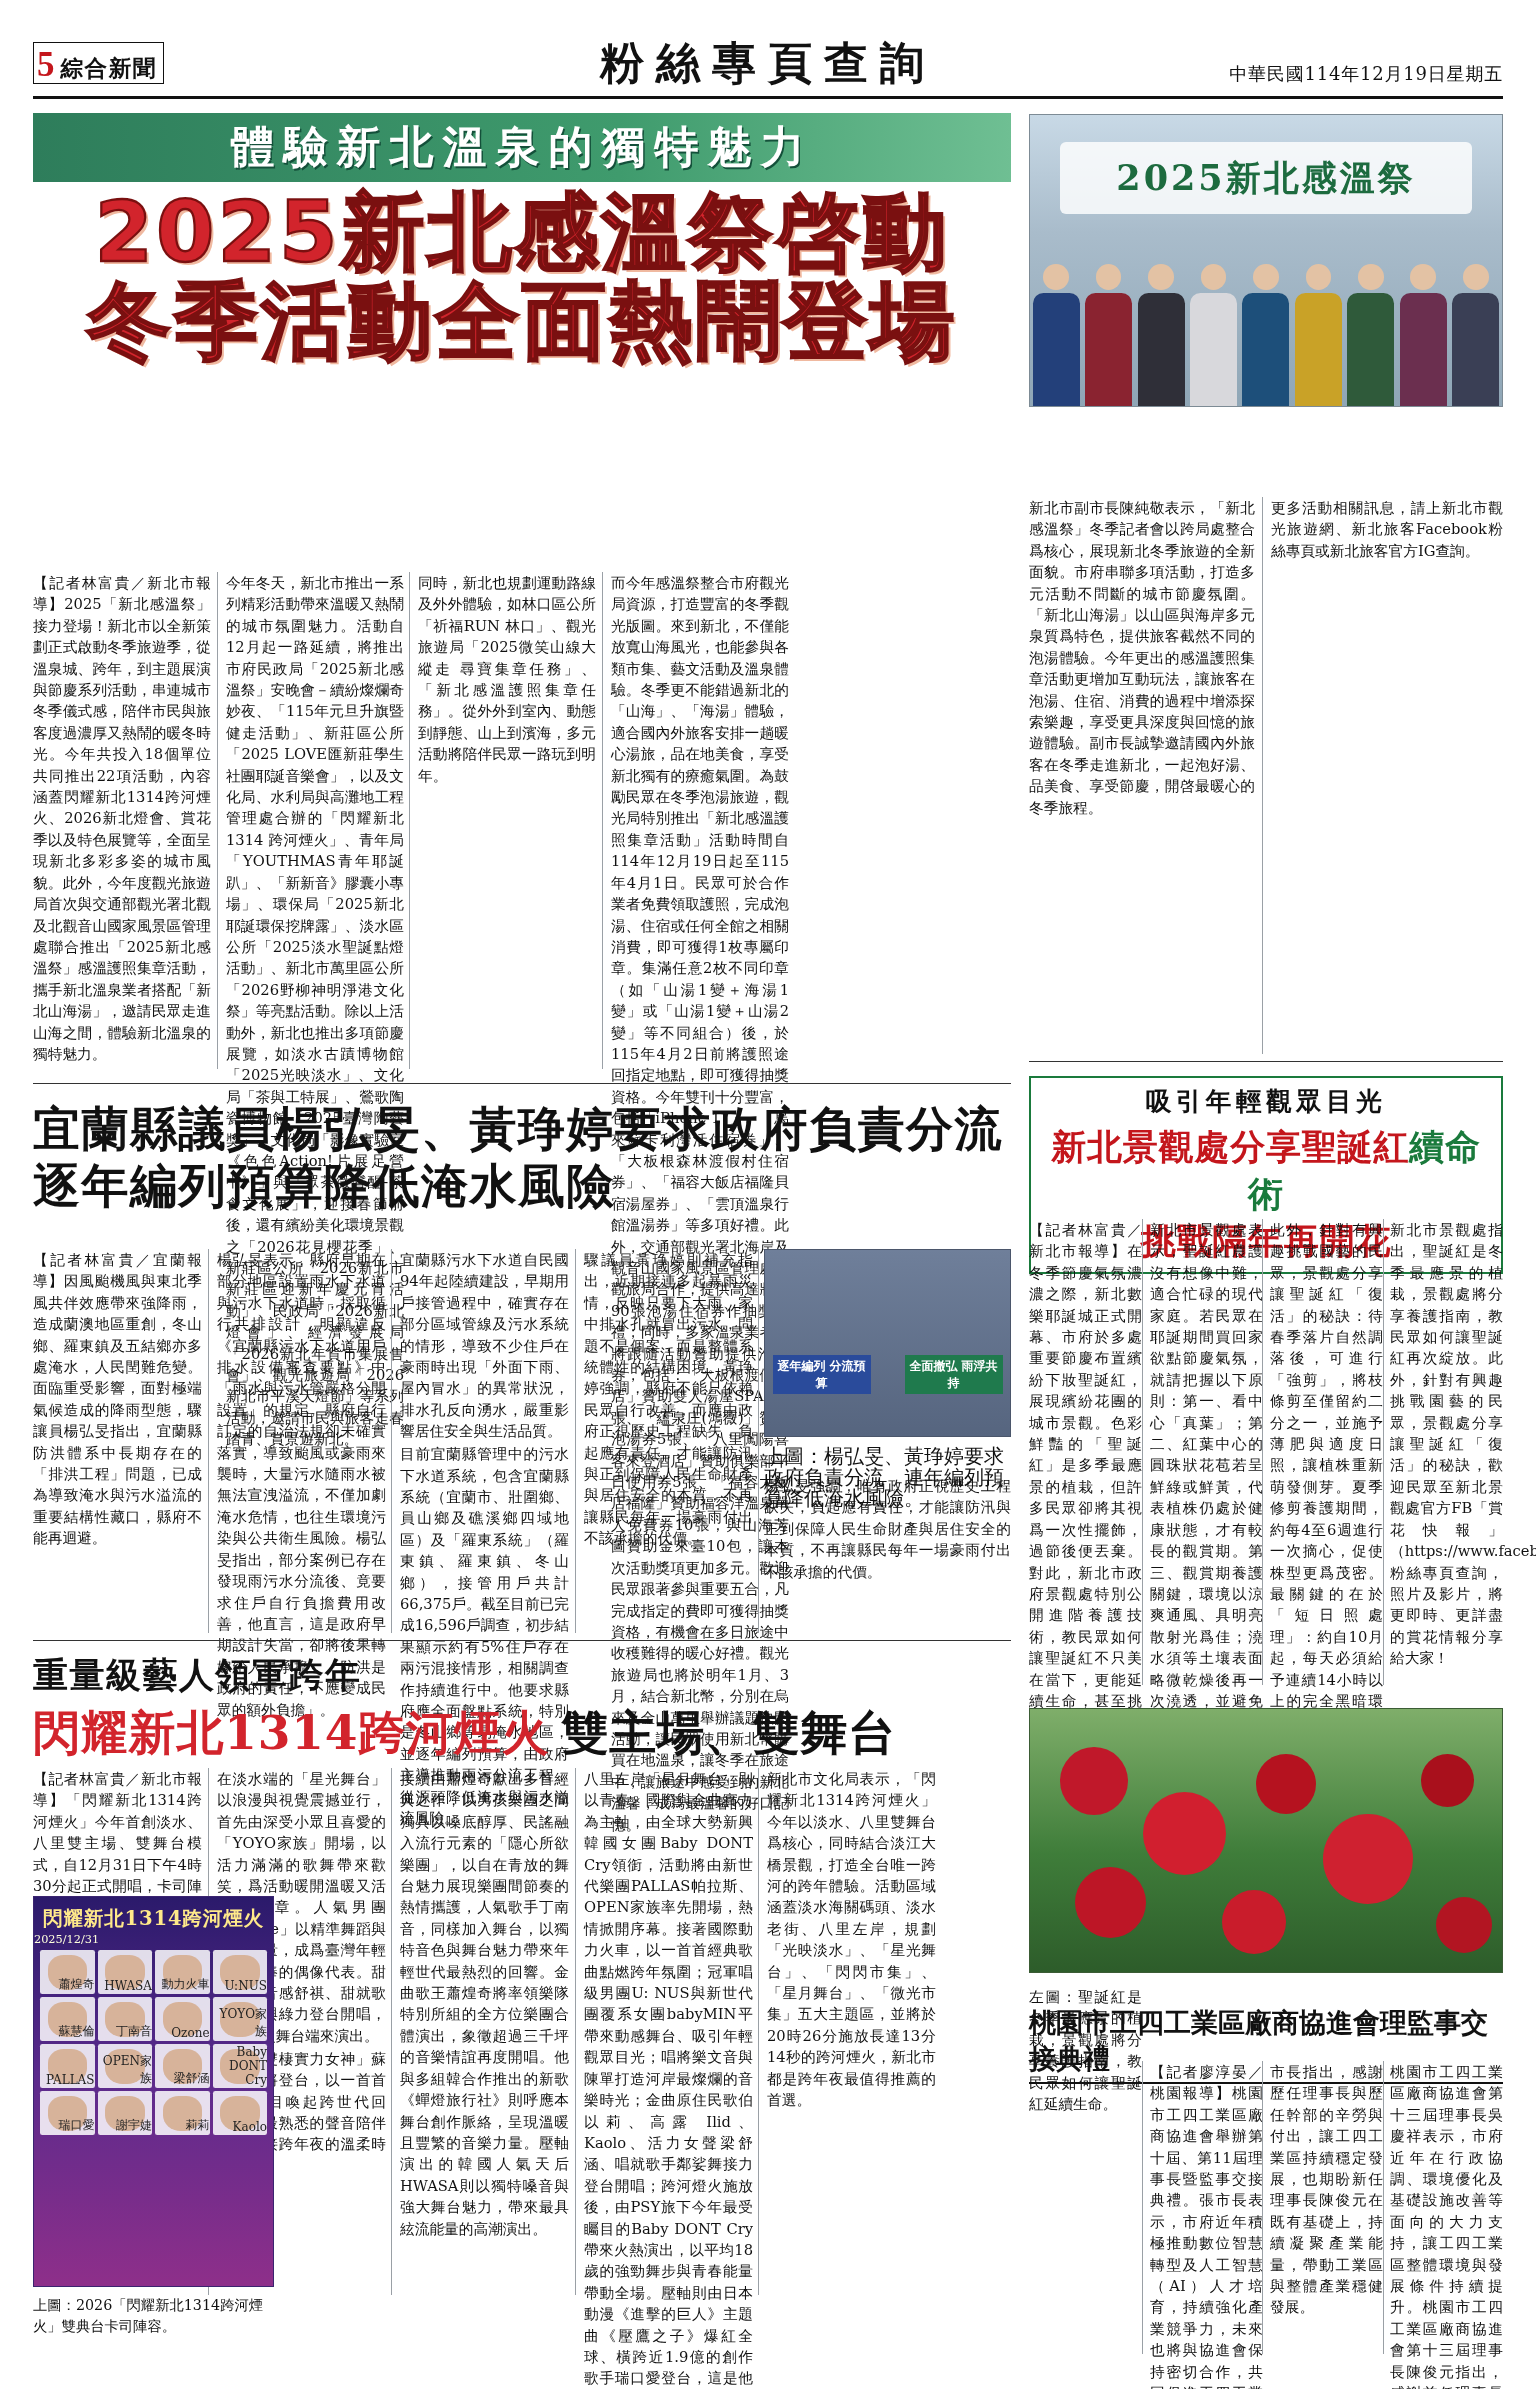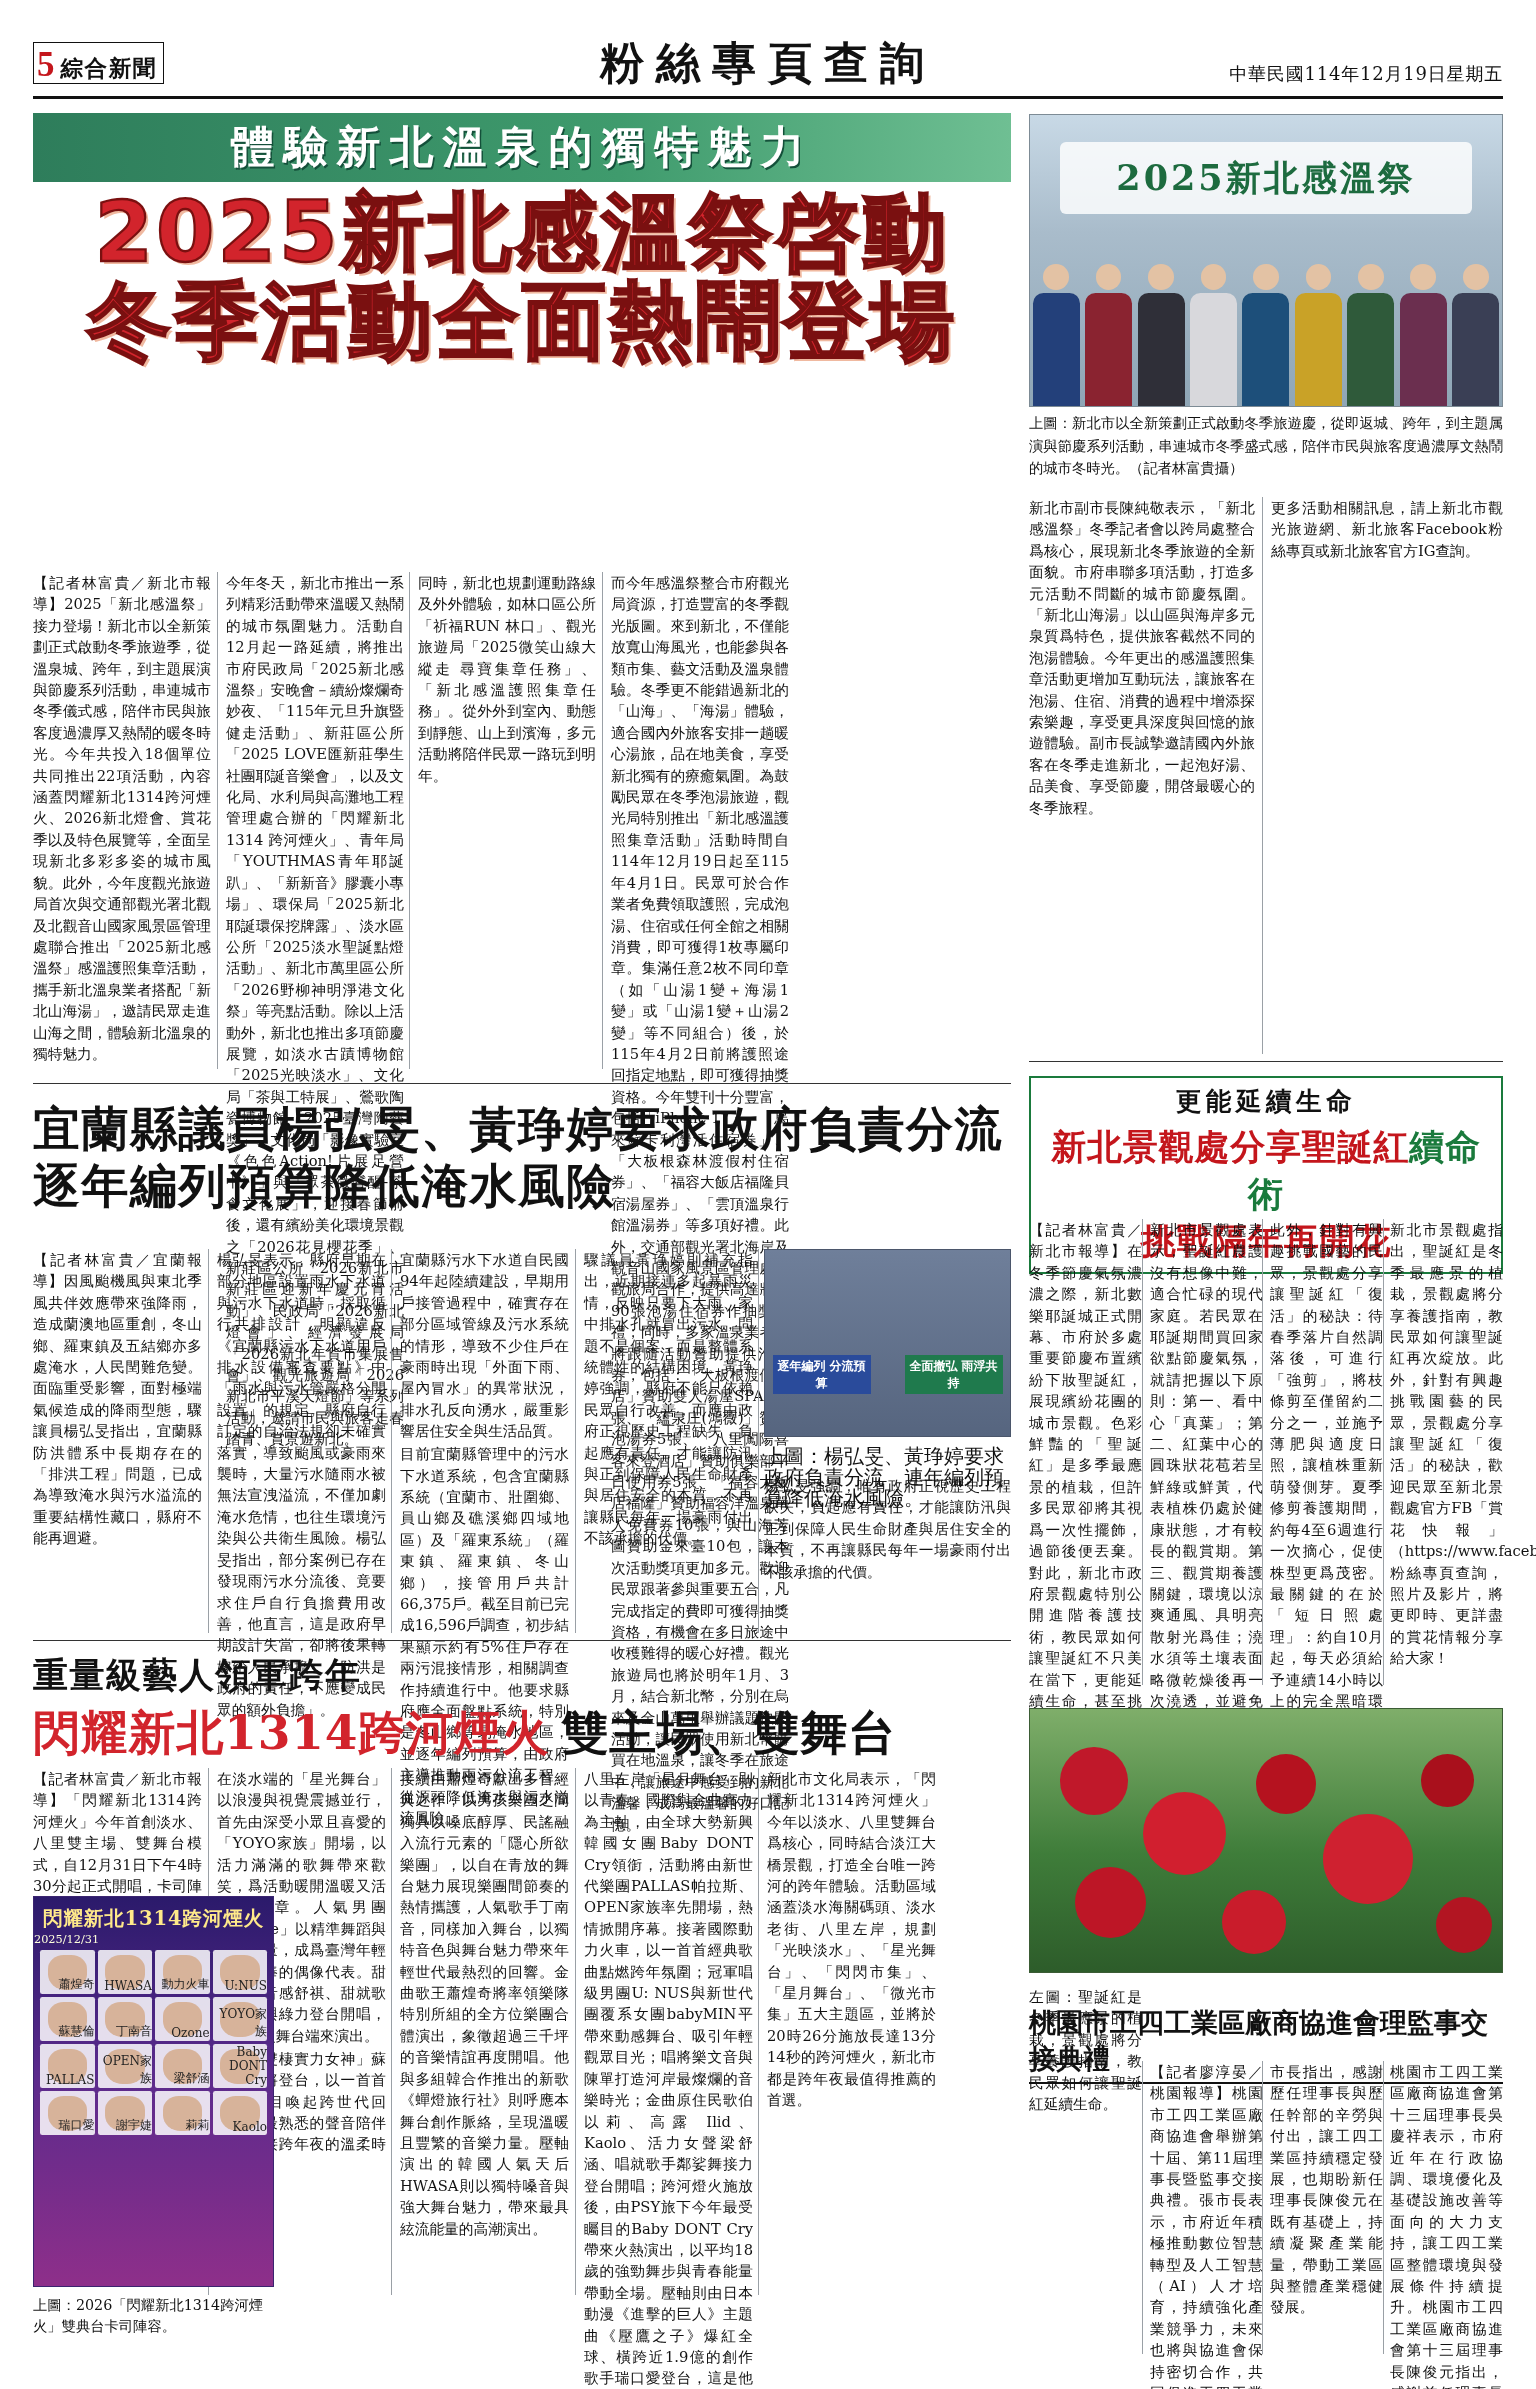--- a/index.html
+++ b/index.html
@@ -323,21 +323,20 @@
       <div class="tp-person">
           <div class="head"></div>
           <div class="body" style="background:#6b2f4f"></div>
         </div>
       <div class="tp-person">
           <div class="head"></div>
           <div class="body" style="background:#3a3f55"></div>
         </div>
     </div>
   </div>
-  <div class="tp-caption">上圖：新北市以全新策劃正式啟動冬季旅遊慶，從即返城、跨年，到主題属演與節慶系列活動，串連城市冬季盛式感，陪伴市民與旅客度過濃厚文熱鬧的城市冬時光。（記者林富貴攝）</div>
 
   <div class="col" style="top:572px; left:33px; width:178px;">
     <p>【記者林富貴／新北市報導】2025「新北感溫祭」接力登場！新北市以全新策劃正式啟動冬季旅遊季，從溫泉城、跨年，到主題展演與節慶系列活動，串連城市冬季儀式感，陪伴市民與旅客度過濃厚又熱鬧的暖冬時光。今年共投入18個單位共同推出22項活動，內容涵蓋閃耀新北1314跨河煙火、2026新北燈會、賞花季以及特色展覽等，全面呈現新北多彩多姿的城市風貌。此外，今年度觀光旅遊局首次與交通部觀光署北觀及北觀音山國家風景區管理處聯合推出「2025新北感溫祭」感溫護照集章活動，攜手新北溫泉業者搭配「新北山海湯」，邀請民眾走進山海之間，體驗新北溫泉的獨特魅力。</p>
   </div>
   <div class="col" style="top:572px; left:226px; width:178px;">
     <p>今年冬天，新北市推出一系列精彩活動帶來溫暖又熱鬧的城市氛圍魅力。活動自12月起一路延續，將推出市府民政局「2025新北感溫祭」安晚會－續紛燦爛奇妙夜、「115年元旦升旗暨健走活動」、新莊區公所「2025 LOVE匯新莊學生社團耶誕音樂會」，以及文化局、水利局與高灘地工程管理處合辦的「閃耀新北 1314 跨河煙火」、青年局「YOUTHMAS青年耶誕趴」、「新新音》膠囊小專場」、環保局「2025新北耶誕環保挖牌露」、淡水區公所「2025淡水聖誕點燈活動」、新北市萬里區公所「2026野柳神明淨港文化祭」等亮點活動。除以上活動外，新北也推出多項節慶展覽，如淡水古蹟博物館「2025光映淡水」、文化局「茶與工特展」、鶯歌陶瓷博物館「2025臺灣陶藝獎」、文化局「影像實驗室《色色Action!片展足營中》」與「眾茶微鬢醒-茶食文化展」，迎接春節前後，還有繽紛美化環境景觀之「2026花見櫻花季」、新莊區公所「2026新北市新莊區迎新年慶元宵活動」、民政局「2026新北燈會」、經濟發展局「2026新北年貨市集展售會」、觀光旅遊局「2026新北市平溪天燈節」等系列活動，邀請市民與旅客走春踏青、賞景遊新北。</p>
   </div>
   <div class="col" style="top:572px; left:418px; width:178px;">
     <p>同時，新北也規劃運動路線及外外體驗，如林口區公所「祈福RUN 林口」、觀光旅遊局「2025微笑山線大縱走 尋寶集章任務」、「新北感溫護照集章任務」。從外外到室內、動態到靜態、山上到濱海，多元活動將陪伴民眾一路玩到明年。</p>
   </div>
@@ -493,21 +492,21 @@
           <div class="f"></div>
           <div class="pname">Kaolo</div>
         </div>
     </div>
   </div>
   <div class="poster-cap">上圖：2026「閃耀新北1314跨河煙火」雙典台卡司陣容。</div>
 
   <div class="hrule" style="top:1061px; left:1029px; width:474px;"></div>
 
   <div class="feat-box">
-    <div class="feat-kicker">更能延續生命</div>
+    <div class="feat-kicker">吸引年輕觀眾目光</div>
     <div class="feat-title">
       <div class="l1">
         <span>新北景觀處分享聖誕紅</span><span class="grn">續命術</span>
       </div>
       <div class="l2">挑戰隔年再開花</div>
     </div>
   </div>
 
   <div class="col" style="top:1219px; left:1029px; width:113px;">
     <p>【記者林富貴／新北市報導】在冬季節慶氣氛濃濃之際，新北數樂耶誕城正式開幕、市府於多處重要節慶布置繽紛下妝聖誕紅，展現繽紛花團的城市景觀。色彩鮮豔的「聖誕紅」是多季最應景的植栽，但許多民眾卻將其視爲一次性擺飾，過節後便丟棄。對此，新北市政府景觀處特別公開進階養護技術，教民眾如何讓聖誕紅不只美在當下，更能延續生命，甚至挑戰隔年自行復花！</p>

